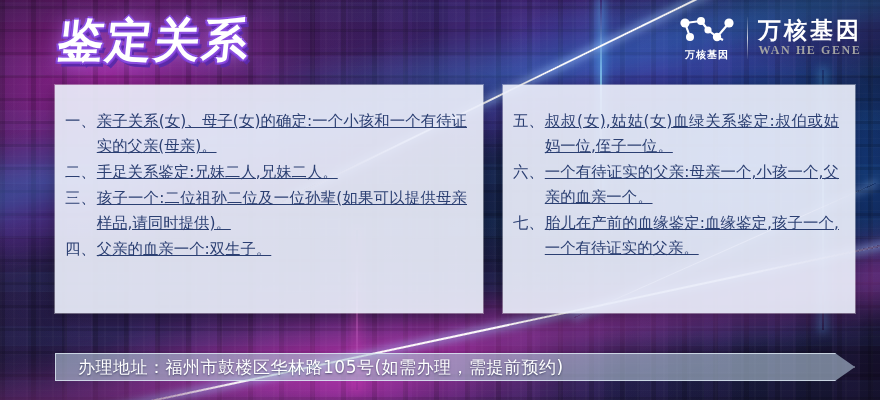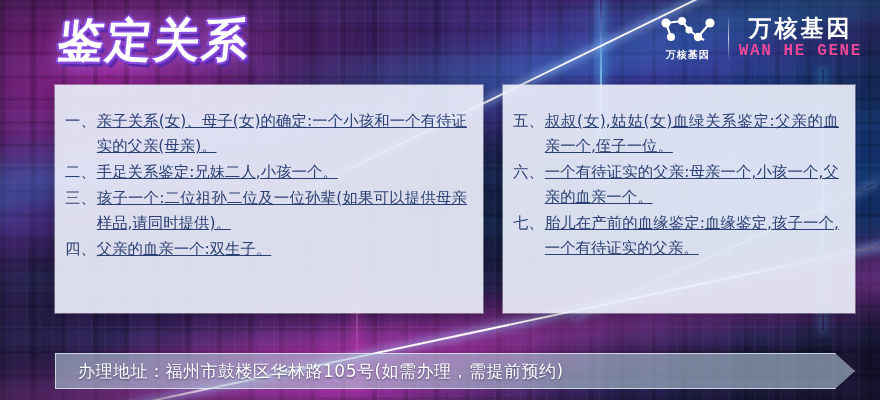--- a/index.html
+++ b/index.html
@@ -140,25 +140,25 @@
   }
   .logo-cn {
     font-size: 23px;
     font-weight: bold;
     color: #ffffff;
     letter-spacing: 3px;
     font-family: "DejaVu Sans", "Liberation Sans", sans-serif;
     line-height: 1.05;
   }
   .logo-en {
-    font-size: 16px;
+    font-size: 12px;
     font-weight: bold;
-    color: #ec4899;
+    color: #a3a3a3;
     letter-spacing: 1.6px;
-    font-family: Liberation Mono, monospace;
+    font-family: Liberation Serif, serif;
   }
 
   
   .panels {
     position: absolute;
     left: 55px; top: 85px;
     width: 800px; height: 228px;
     display: flex;
     gap: 20px;
   }
@@ -188,21 +188,21 @@
   .item-text {
     flex: 1 1 auto;
     text-align: justify;
     text-decoration: underline;
   }
 
   
   .address-bar {
     position: absolute;
     left: 55px; top: 353px;
-    width: 800px; height: 36px;
+    width: 800px; height: 28px;
     display: flex;
     align-items: center;
   }
   .address-body {
     position: relative;
     width: 100%;
     height: 100%;
     background: rgba(176, 196, 214, 0.62);
     border: 1px solid rgba(228, 240, 250, 0.75);
     box-sizing: border-box;
@@ -275,36 +275,36 @@
 
   <div class="panels">
 
     <div class="panel panel-left">
       <div class="item">
         <span class="item-num">一、</span>
         <span class="item-text">亲子关系(女)、母子(女)的确定:一个小孩和一个有待证实的父亲(母亲)。</span>
       </div>
       <div class="item">
         <span class="item-num">二、</span>
-        <span class="item-text">手足关系鉴定:兄妹二人,小孩一个。</span>
+        <span class="item-text">手足关系鉴定:兄妹二人,兄妹二人。</span>
       </div>
       <div class="item">
         <span class="item-num">三、</span>
         <span class="item-text">孩子一个:二位祖孙二位及一位孙辈(如果可以提供母亲样品,请同时提供)。</span>
       </div>
       <div class="item">
         <span class="item-num">四、</span>
         <span class="item-text">父亲的血亲一个:双生子。</span>
       </div>
     </div>
 
     <div class="panel panel-right">
       <div class="item">
         <span class="item-num">五、</span>
-        <span class="item-text">叔叔(女),姑姑(女)血绿关系鉴定:父亲的血亲一个,侄子一位。</span>
+        <span class="item-text">叔叔(女),姑姑(女)血绿关系鉴定:叔伯或姑妈一位,侄子一位。</span>
       </div>
       <div class="item">
         <span class="item-num">六、</span>
         <span class="item-text">一个有待证实的父亲:母亲一个,小孩一个,父亲的血亲一个。</span>
       </div>
       <div class="item">
         <span class="item-num">七、</span>
         <span class="item-text">胎儿在产前的血缘鉴定:血缘鉴定,孩子一个,一个有待证实的父亲。</span>
       </div>
     </div>

